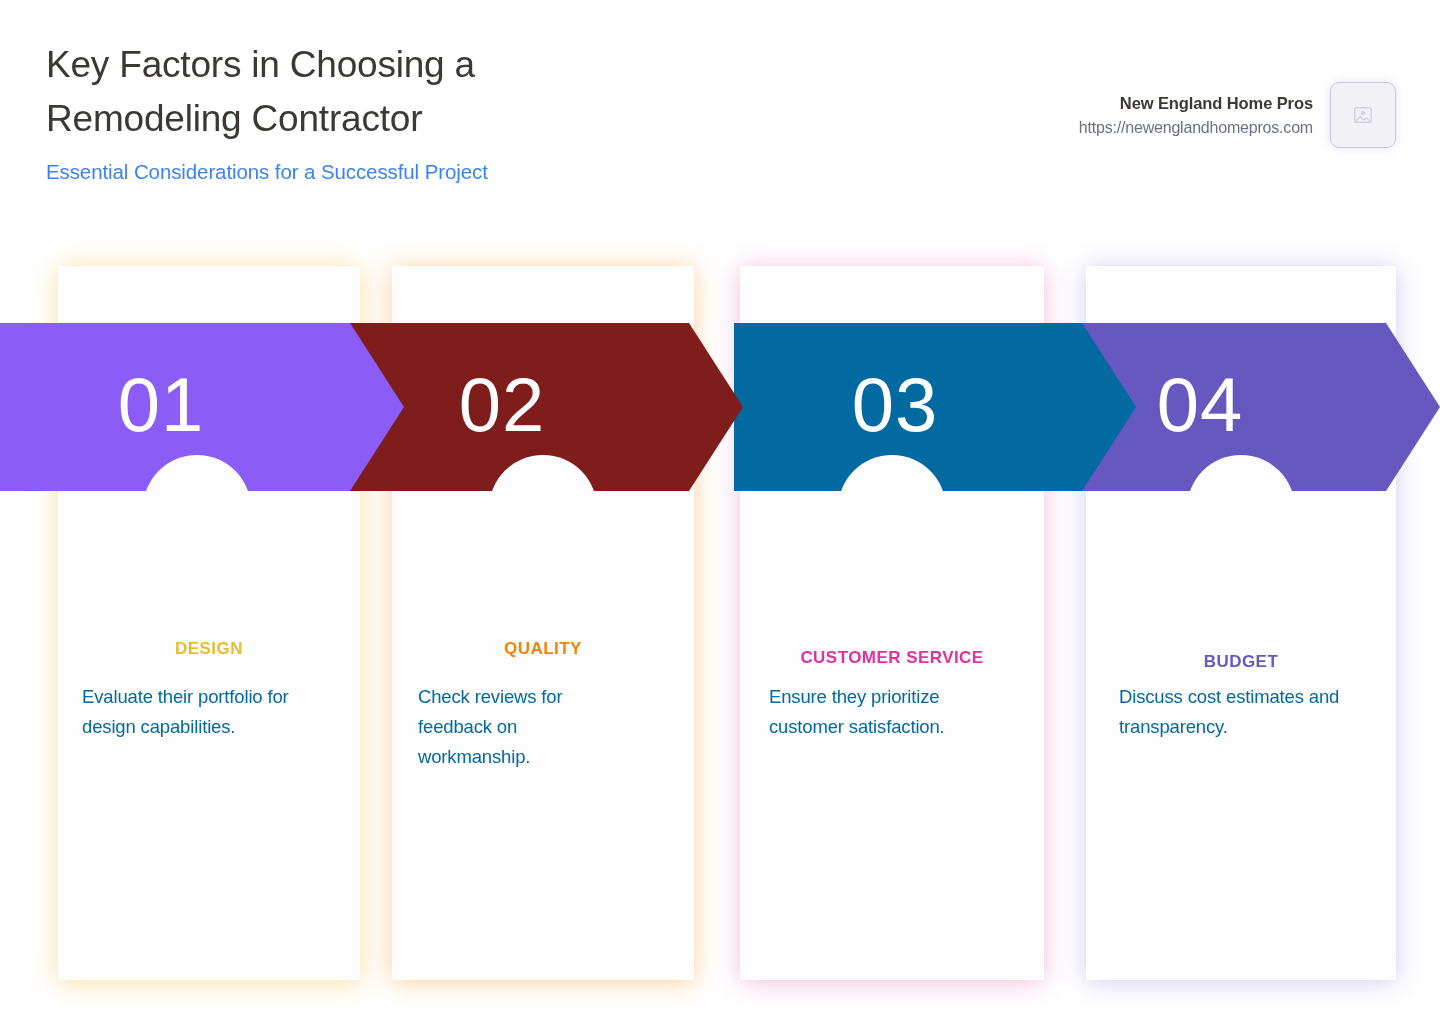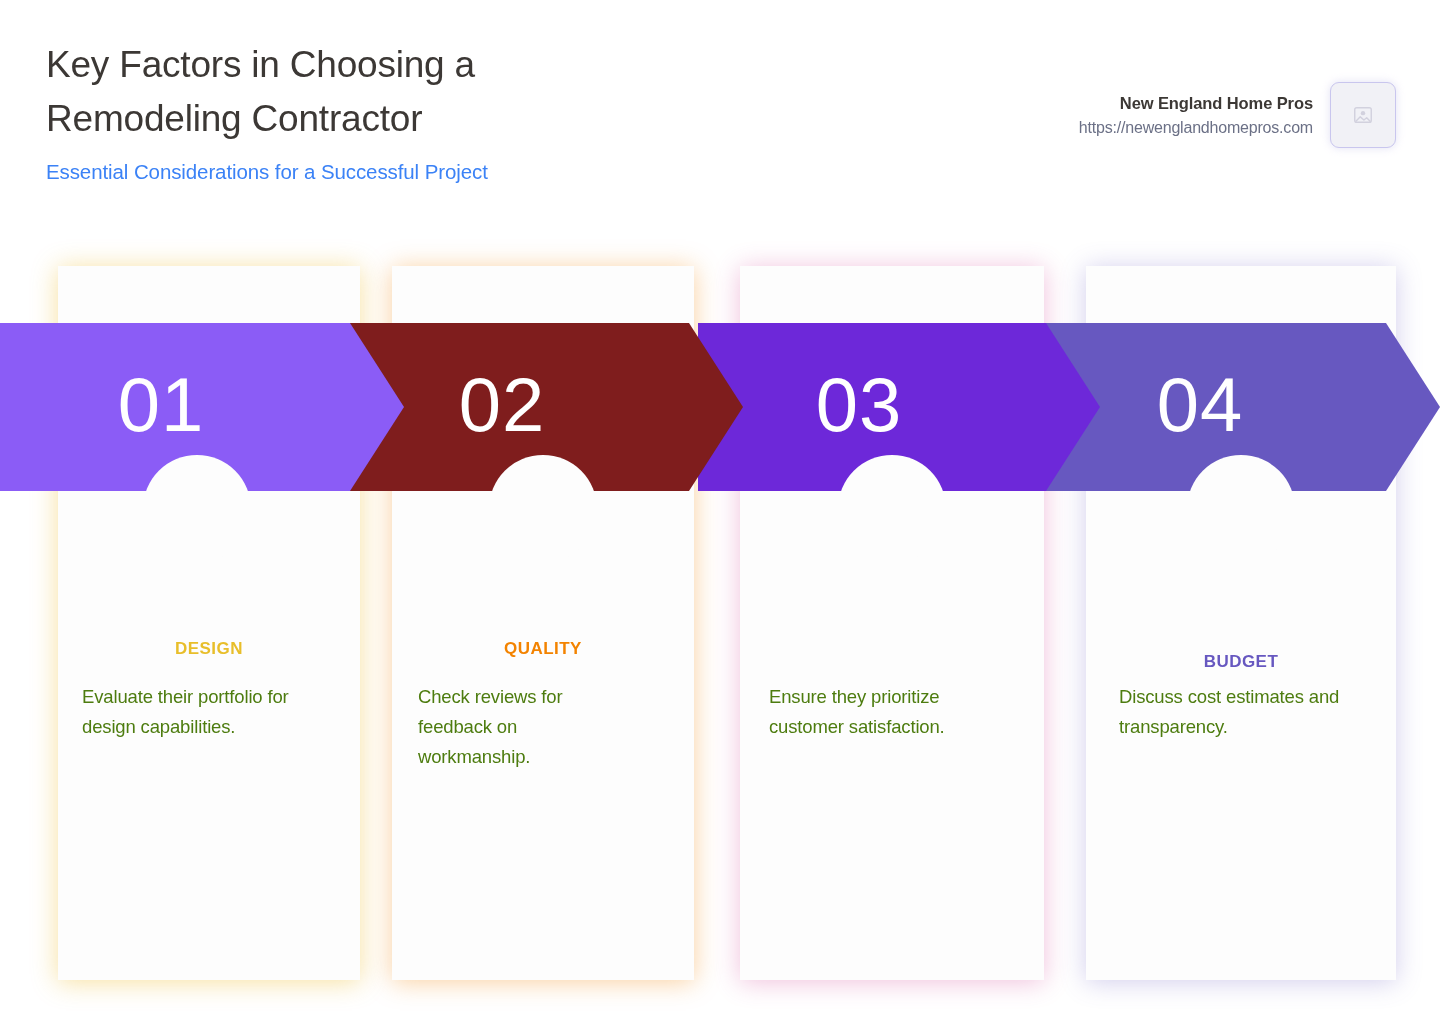--- a/index.html
+++ b/index.html
@@ -111,21 +111,21 @@
     text-align: center;
     font-size: 17px;
     font-weight: 700;
     letter-spacing: 0.45px;
   }
   .card-desc {
     position: absolute;
     font-size: 18.5px;
     font-weight: 400;
     line-height: 1.63;
-    color: #4d7c0f;
+    color: #0369a1;
     letter-spacing: -0.15px;
   }
 
   
   #banner {
     position: absolute;
     left: 0;
     top: 323px;
     width: 1440px;
     height: 168px;
@@ -195,40 +195,41 @@
     <div class="card-inner">
       <div class="card-emoji">🏗️</div>
       <div class="card-title" style="top:373px; color:#f38300;">QUALITY</div>
       <div class="card-desc" style="left:26px; width:205px; top:416px;">Check reviews for feedback on workmanship.</div>
     </div>
   </div>
 
   <div class="card" style="left:740px; width:304px; box-shadow:0 2px 24px rgba(208,65,150,0.33);">
     <div class="card-inner">
       <div class="card-emoji">🤝</div>
+      <div class="card-title" style="top:382px; color:#e0329c;">CUSTOMER SERVICE</div>
       <div class="card-desc" style="left:29px; width:235px; top:416px;">Ensure they prioritize customer satisfaction.</div>
     </div>
   </div>
 
   <div class="card" style="left:1086px; width:310px; box-shadow:0 2px 24px rgba(103,88,192,0.30);">
     <div class="card-inner">
       <div class="card-emoji">💰</div>
       <div class="card-title" style="top:386px; color:#6758c0;">BUDGET</div>
       <div class="card-desc" style="left:33px; width:245px; top:416px;">Discuss cost estimates and transparency.</div>
     </div>
   </div>
 
   <div id="banner">
 
     <div class="chev" style="left:1046px; width:394px; background:#6758c0;
                 clip-path: polygon(0 0, 340px 0, 394px 50%, 340px 100%, 0 100%);">
       <div class="chev-num" style="left:0; width:394px; padding-right:86px;">04</div>
     </div>
 
-    <div class="chev" style="left:698px; width:402px; background:#6d28d9;
+    <div class="chev" style="left:734px; width:402px; background:#0369a1;
                 clip-path: polygon(0 0, 348px 0, 402px 50%, 348px 100%, 0 100%);">
       <div class="chev-num" style="left:0; width:402px; padding-right:80px;">03</div>
     </div>
 
     <div class="chev" style="left:341px; width:402px; background:#7f1d1d;
                 clip-path: polygon(0 0, 348px 0, 402px 50%, 348px 100%, 0 100%);">
       <div class="chev-num" style="left:0; width:402px; padding-right:80px;">02</div>
     </div>
 
     <div class="chev" style="left:0; width:404px; background:#8b5cf6;

